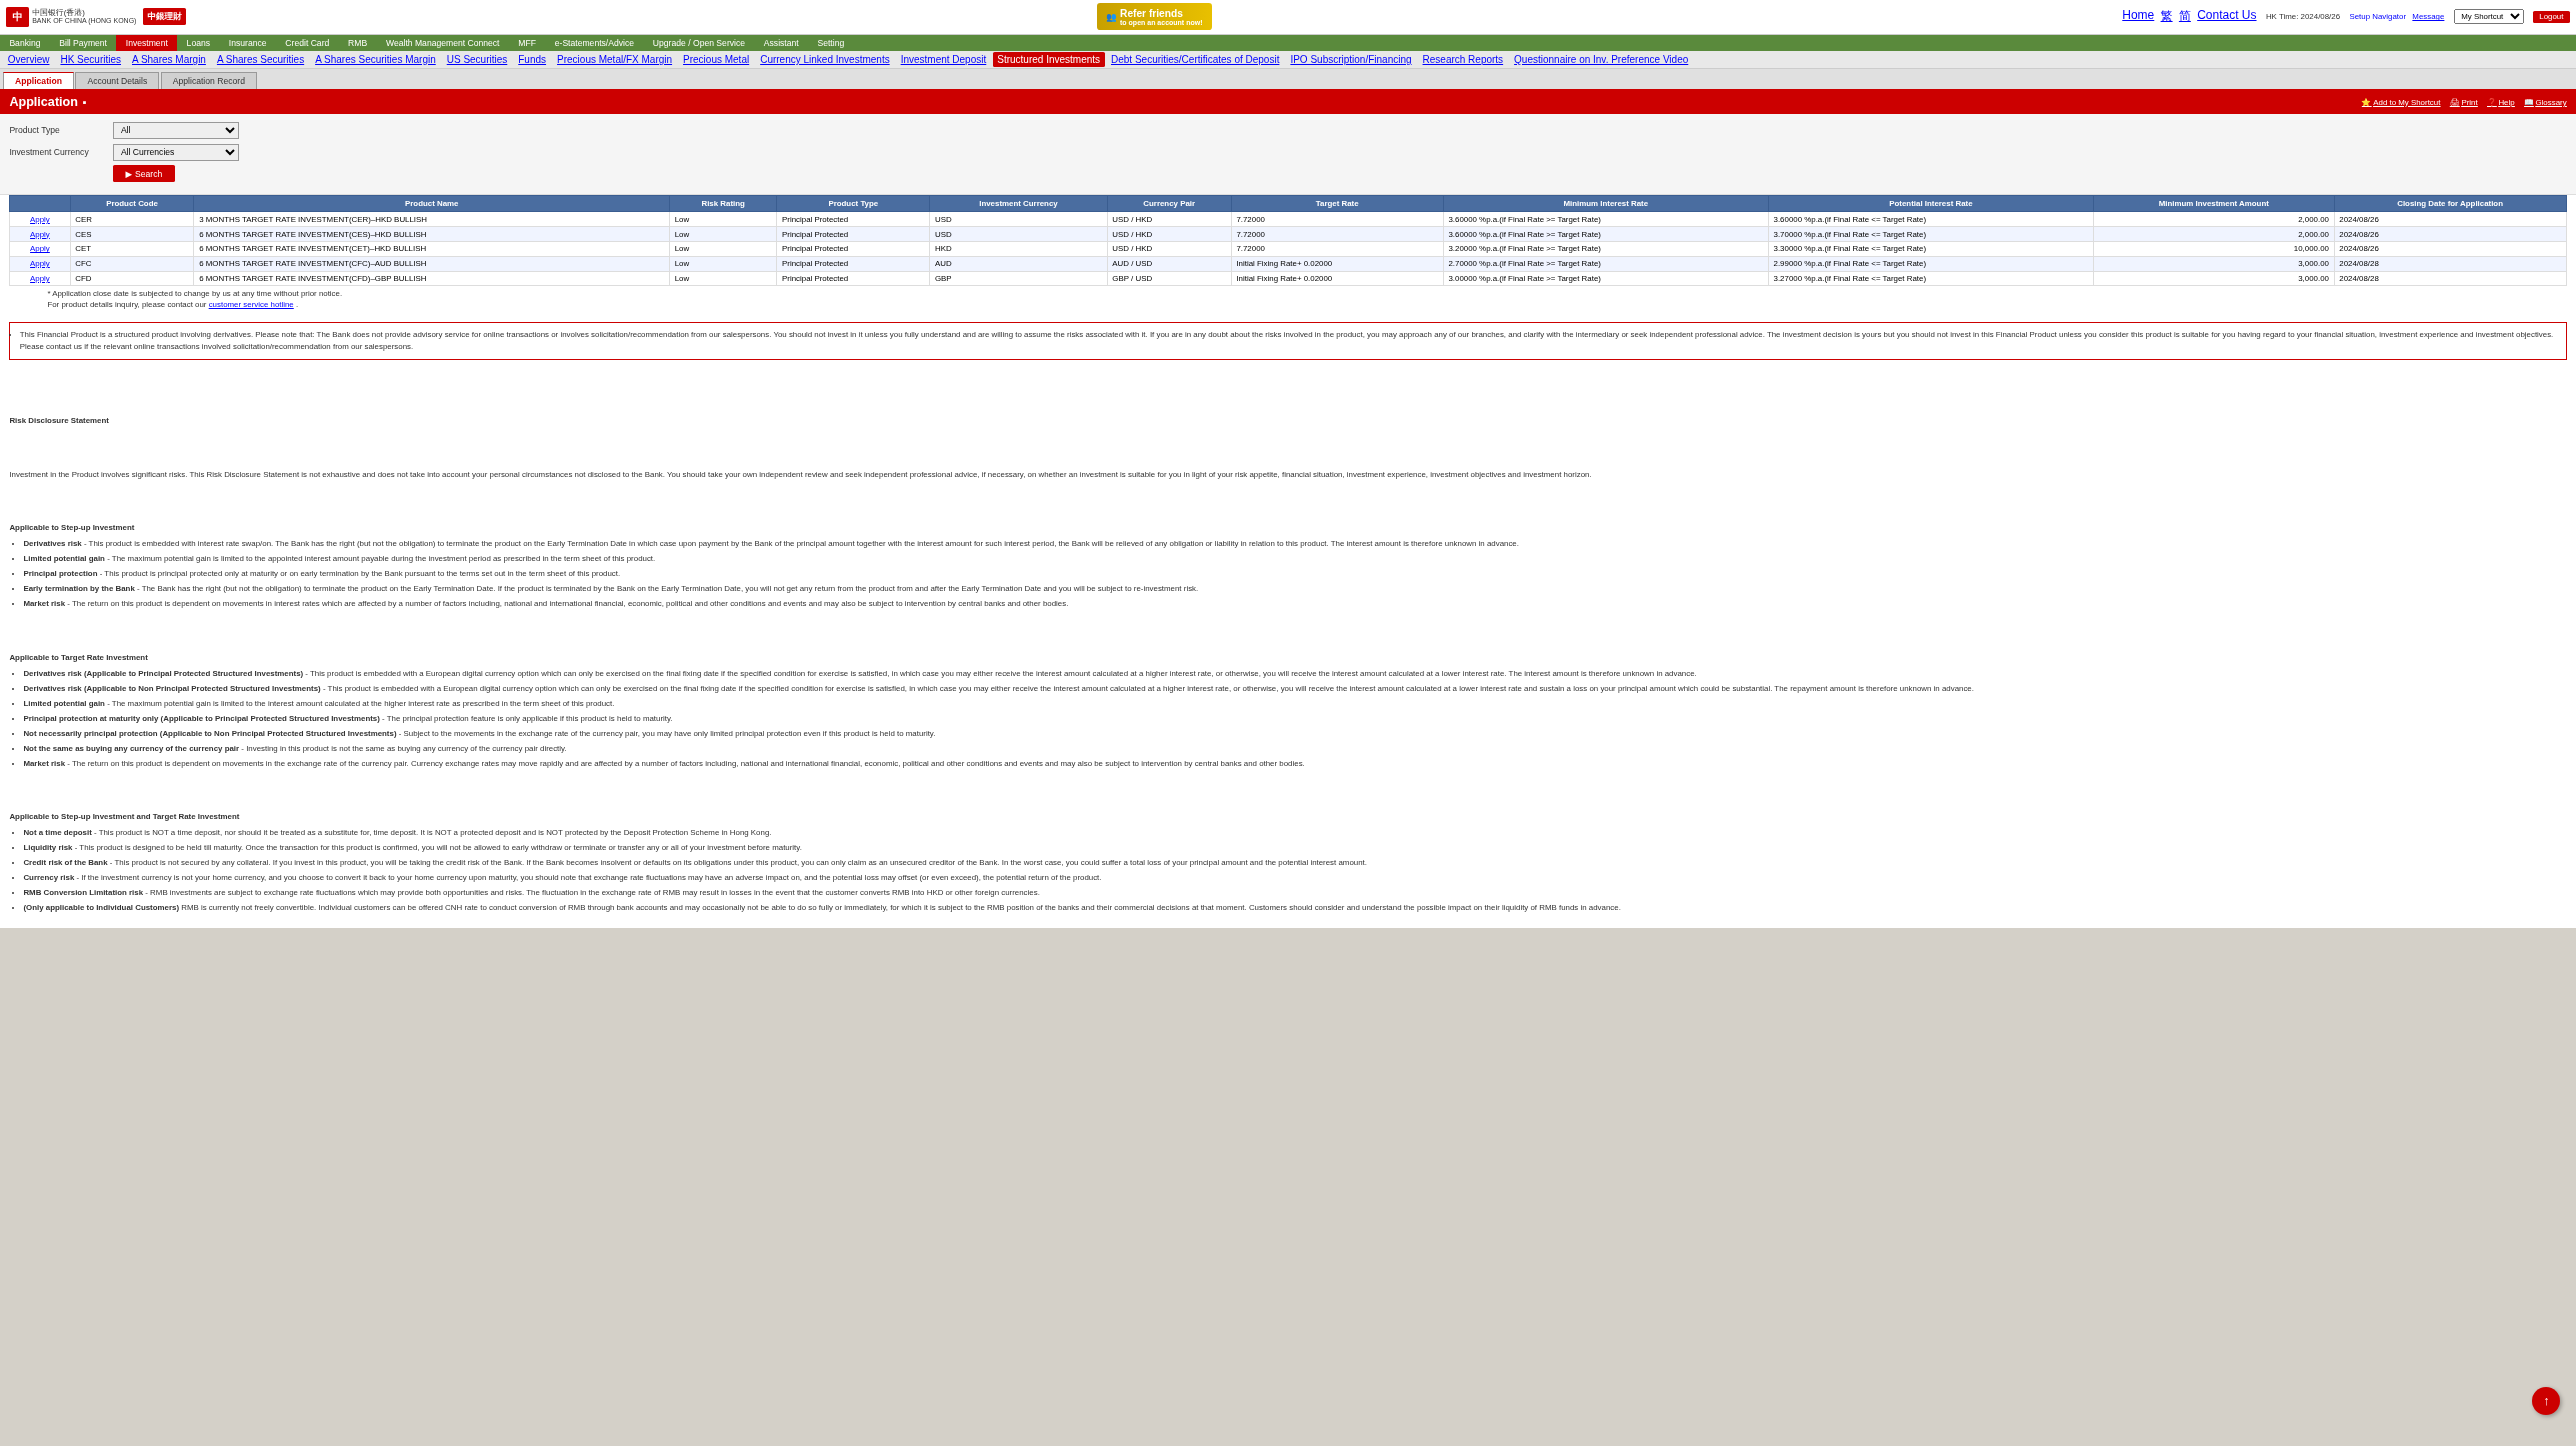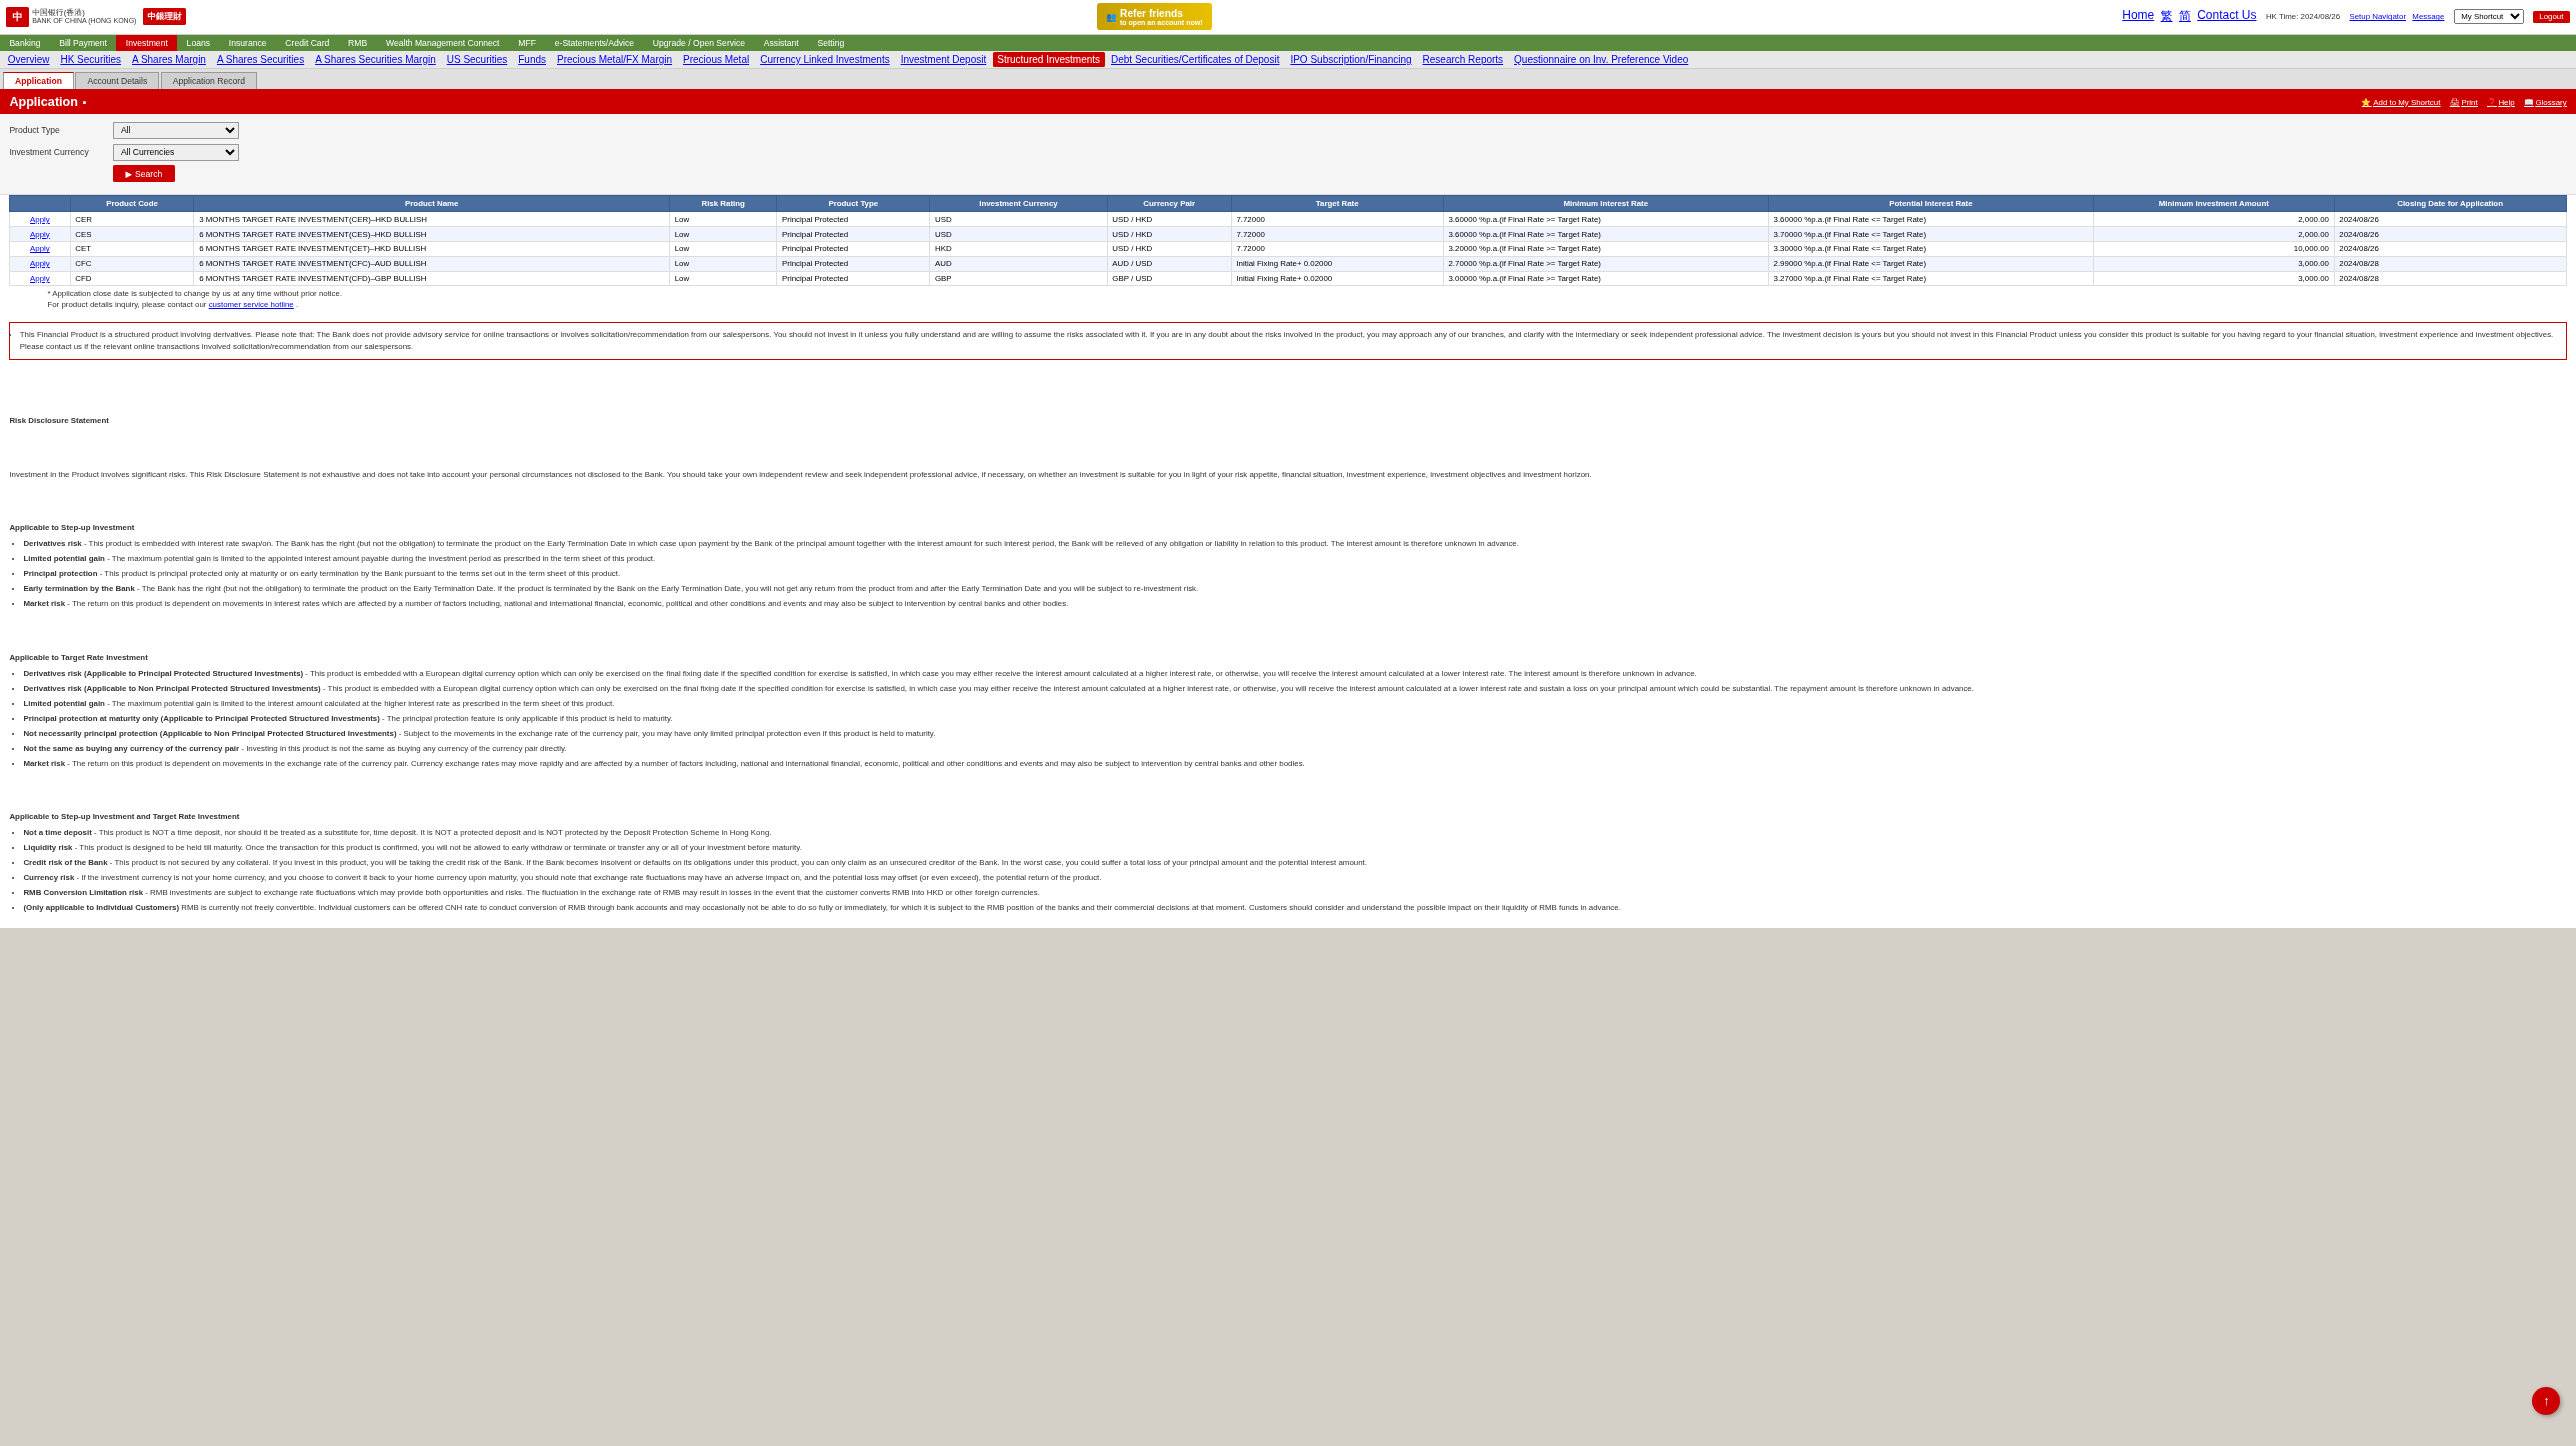--- a/index.html
+++ b/index.html
@@ -108,21 +108,21 @@
       <span>Home</span>
       <span>繁</span>
       <span>简</span>
       <span>Contact Us</span>
     </div>
     <div class="header-time">
       <span>HK Time:</span>
       <span>2024/08/26</span>
     </div>
     <div style="display:flex;gap:6.3px;font-size:7.9px;">
-      <span style="color:#00f;text-decoration:underline;cursor:pointer;">Setup Navigator</span>
+      <span style="color:#00f;cursor:pointer;">Setup Navigator</span>
       <span style="color:#00f;text-decoration:underline;cursor:pointer;">Message</span>
     </div>
     <select class="shortcut-select">
       <option>My Shortcut</option>
     </select>
     <button class="logout-btn">Logout</button>
   </div>
 </div>
 
 <div id="main-nav">

